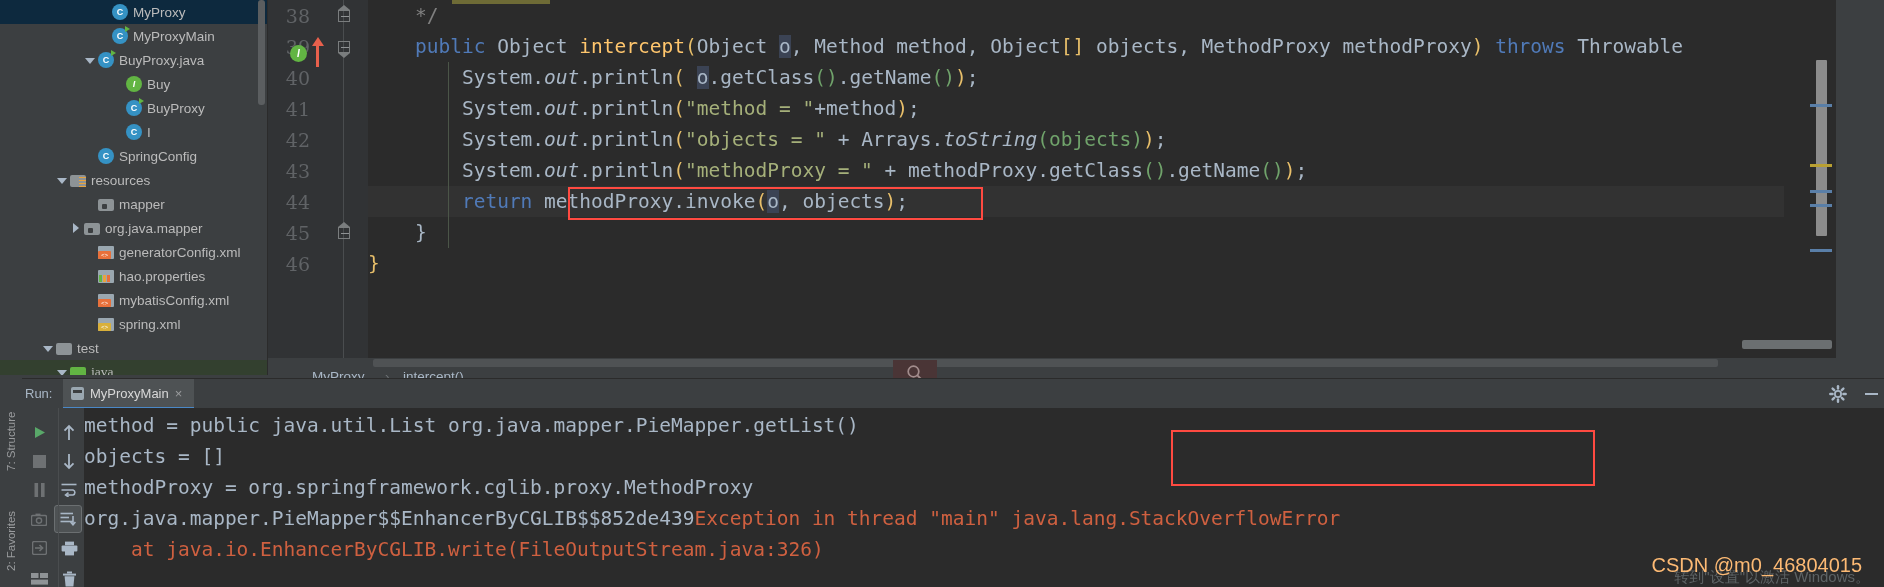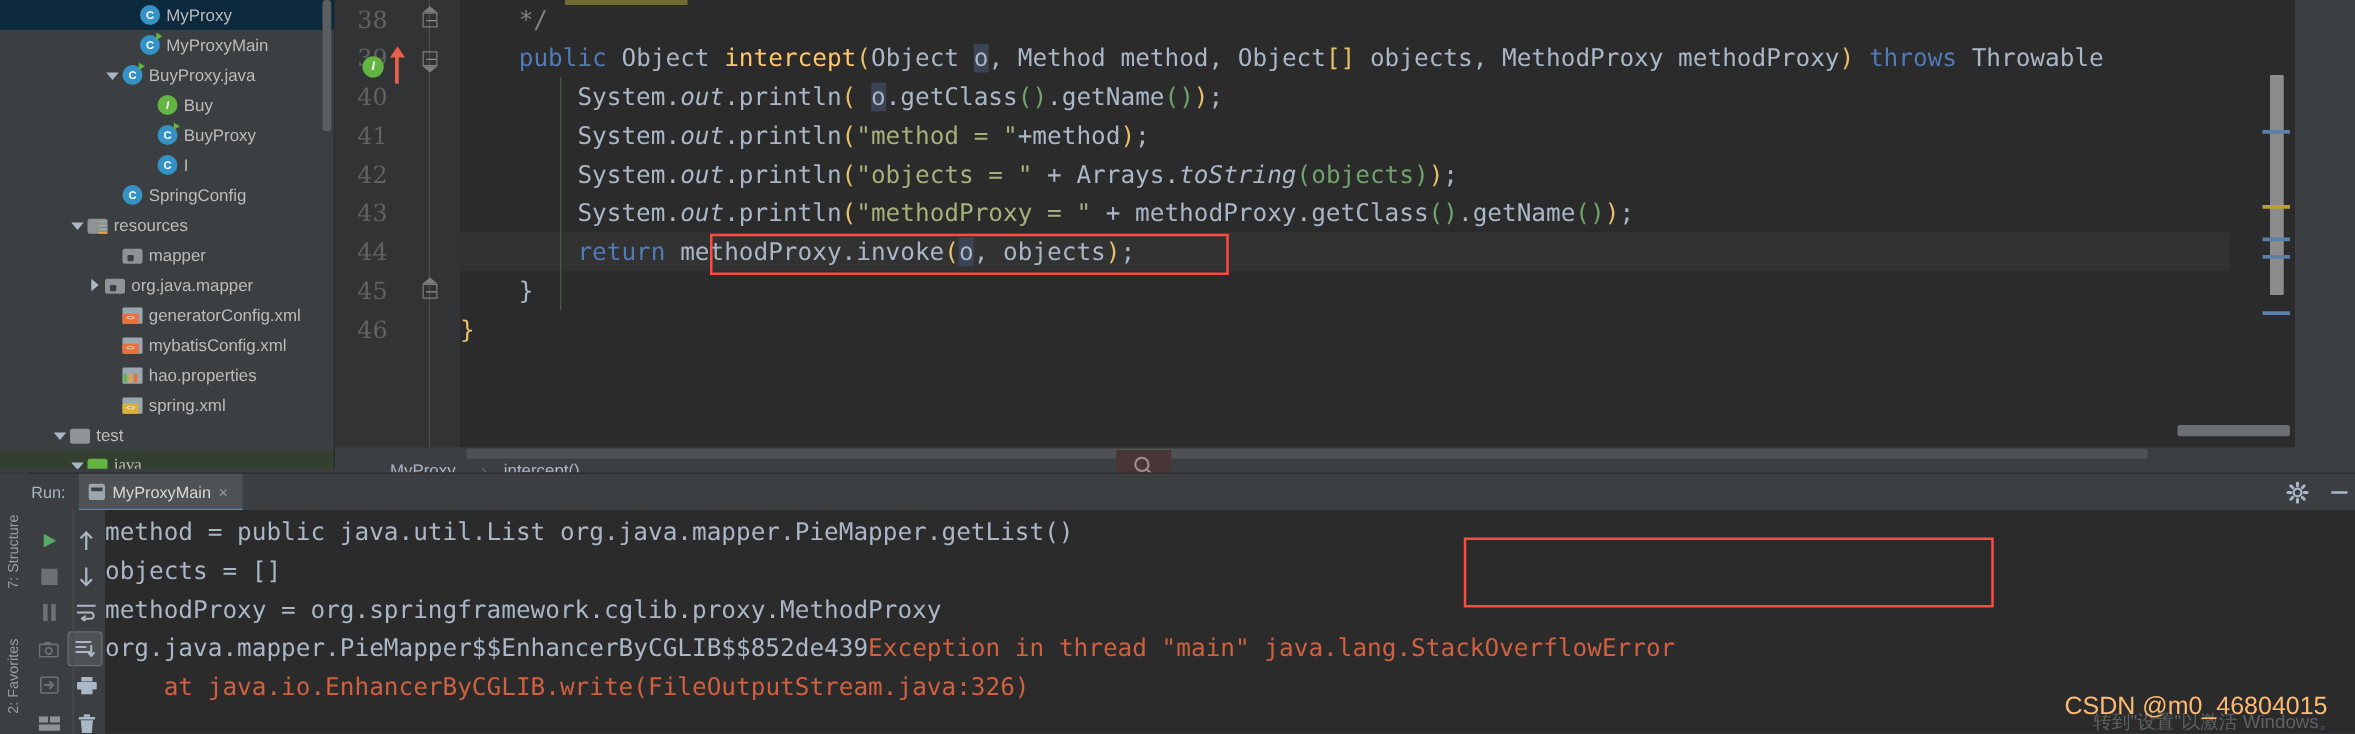--- a/index.html
+++ b/index.html
@@ -225,32 +225,32 @@
           <span style="display:inline-block;width:84px"></span>
           <span class="arrow none"></span>
           <span class="ic ic-xml">
             <i class="tag">&lt;&gt;</i>
           </span>
           <span class="tree-label">generatorConfig.xml</span>
         </div>
         <div class="tree-row">
           <span style="display:inline-block;width:84px"></span>
           <span class="arrow none"></span>
+          <span class="ic ic-prop">
+            <i class="bars"></i>
+          </span>
+          <span class="tree-label">hao.properties</span>
+        </div>
+        <div class="tree-row">
+          <span style="display:inline-block;width:84px"></span>
+          <span class="arrow none"></span>
           <span class="ic ic-xml">
             <i class="tag">&lt;&gt;</i>
           </span>
           <span class="tree-label">mybatisConfig.xml</span>
-        </div>
-        <div class="tree-row">
-          <span style="display:inline-block;width:84px"></span>
-          <span class="arrow none"></span>
-          <span class="ic ic-prop">
-            <i class="bars"></i>
-          </span>
-          <span class="tree-label">hao.properties</span>
         </div>
         <div class="tree-row">
           <span style="display:inline-block;width:84px"></span>
           <span class="arrow none"></span>
           <span class="ic ic-xml spring">
             <i class="tag">&lt;&gt;</i>
           </span>
           <span class="tree-label">spring.xml</span>
         </div>
         <div class="tree-row">

